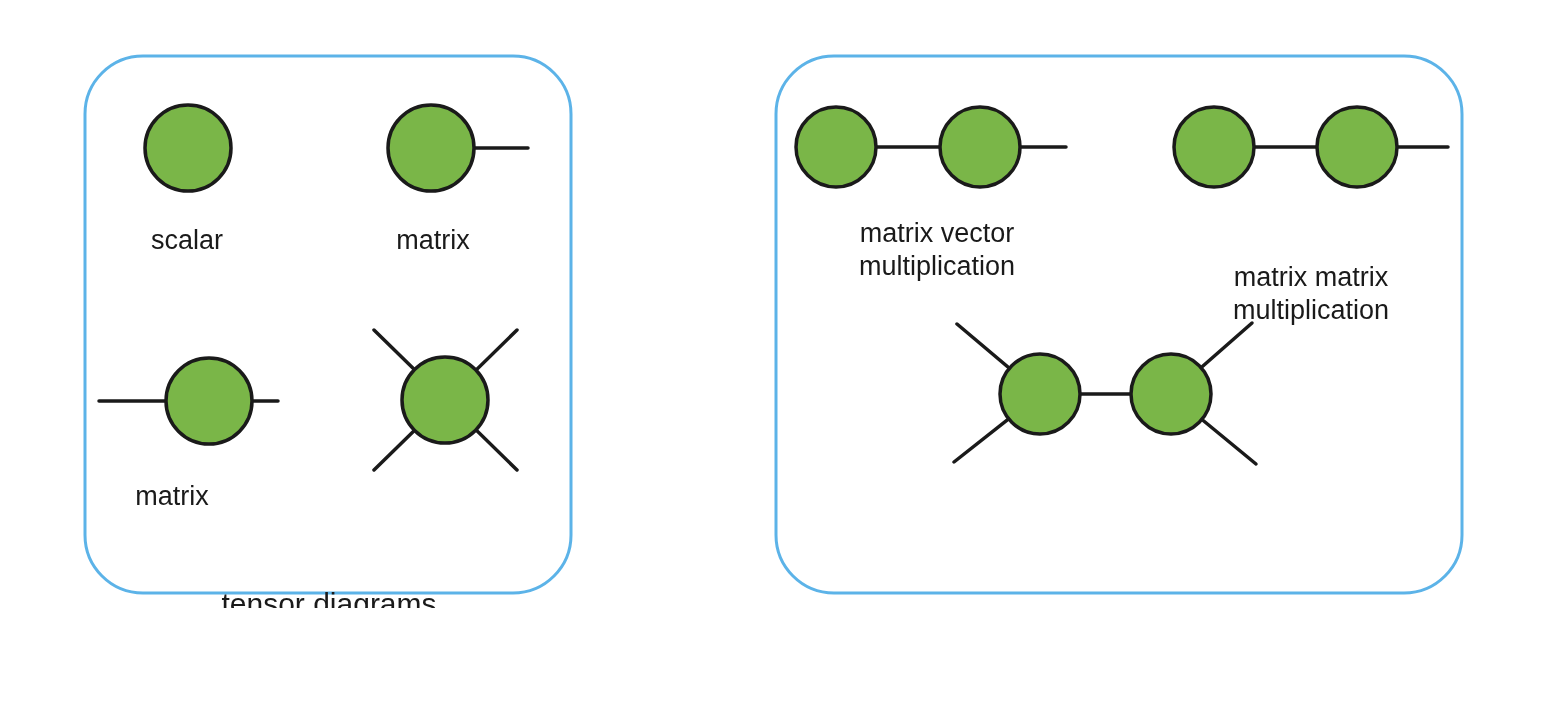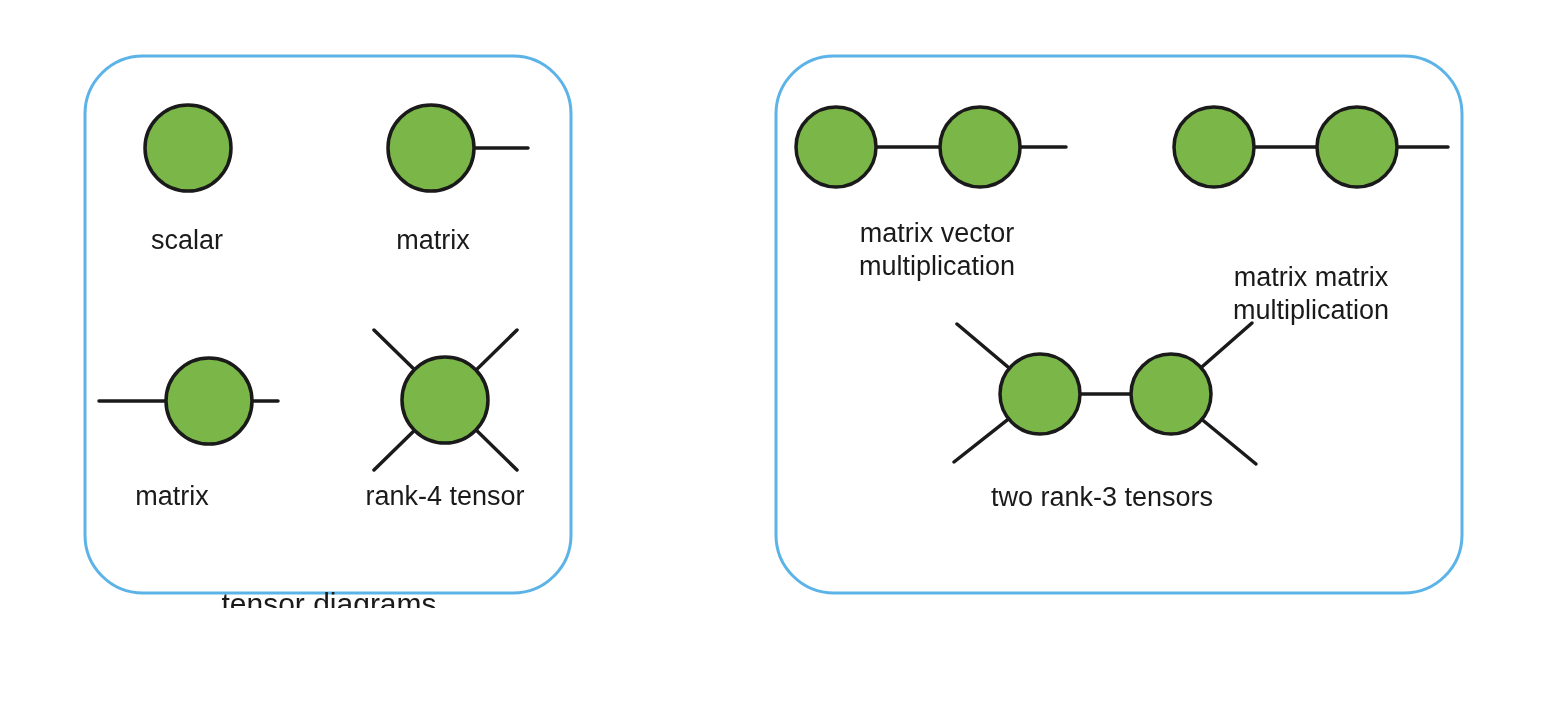--- a/index.html
+++ b/index.html
@@ -103,29 +103,27 @@
       <line class="edge" x1="1171" y1="394" x2="1252" y2="323"></line>
       <line class="edge" x1="1171" y1="394" x2="1256" y2="464"></line>
       <circle class="node" cx="1040" cy="394" r="40"></circle>
       <circle class="node" cx="1171" cy="394" r="40"></circle>
     </g>
   </svg>
 
   <div class="label" style="left:187px; top:224px;">scalar</div>
   <div class="label" style="left:433px; top:224px;">matrix</div>
   <div class="label" style="left:172px; top:480px;">matrix</div>
-  <div class="label" style="left:445px; top:480px;">rank-4 tensor</div>
 
   <div class="label" style="left:937px; top:217px;">
     <div>matrix vector</div>
     <div>multiplication</div>
   </div>
   <div class="label" style="left:1311px; top:217px;margin-top:44px;">
     <div>matrix matrix</div>
     <div>multiplication</div>
   </div>
   <div class="label" style="left:1102px; top:481px;">
-    <div>two rank-3 tensors</div>
   </div>
 
   <div class="caption" style="left:329px; top:587px;">tensor diagrams</div>
 
 </div>
 
 </body></html>

